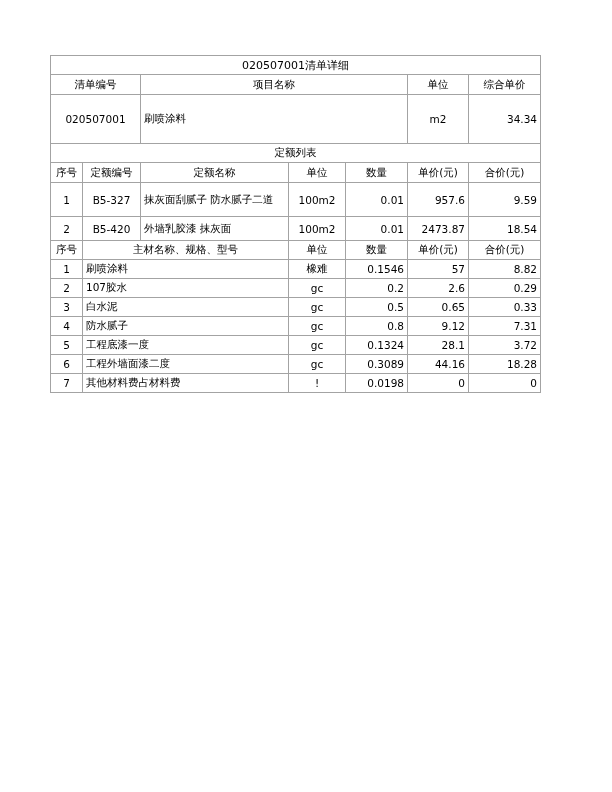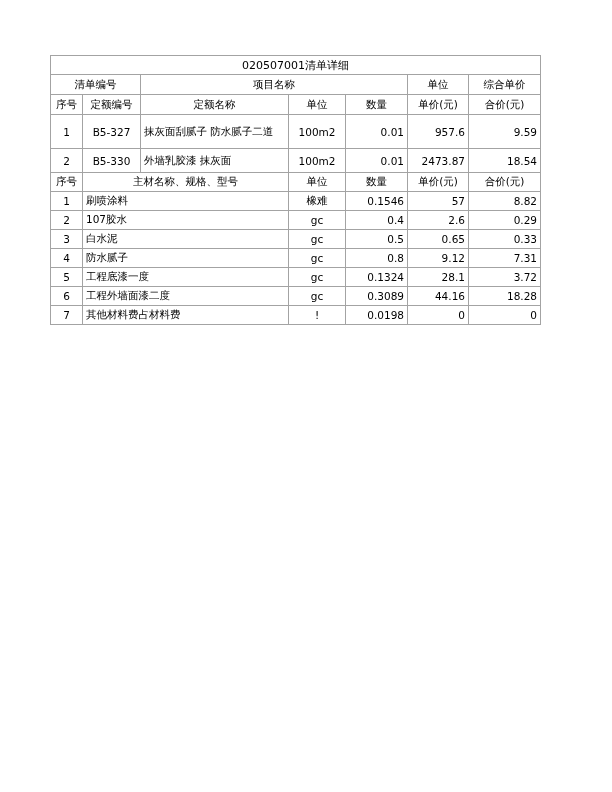--- a/index.html
+++ b/index.html
@@ -65,21 +65,30 @@
         <tr class="r-title">
       <td colspan="7" class="title-cell">020507001清单详细</td>
     </tr>
 
     <tr class="r-head1">
       <td colspan="2" class="c">清单编号</td>
       <td colspan="3" class="c">项目名称</td>
       <td class="c">单位</td>
       <td class="c">综合单价</td>
     </tr>
+    <tr class="r-item">
+      <td colspan="2" class="c">020507001</td>
+      <td colspan="3" class="l">刷喷涂料</td>
+      <td class="c">m2</td>
+      <td class="rt">34.34</td>
+    </tr>
 
+    <tr class="r-banner">
+      <td colspan="7" class="banner-cell">定额列表</td>
+    </tr>
 
     <tr class="r-head2">
       <td class="c">序号</td>
       <td class="c">定额编号</td>
       <td class="c">定额名称</td>
       <td class="c">单位</td>
       <td class="c">数量</td>
       <td class="c">单价(元)</td>
       <td class="c">合价(元)</td>
     </tr>
@@ -88,21 +97,21 @@
       <td class="c">1</td>
       <td class="c">B5-327</td>
       <td class="l">抹灰面刮腻子 防水腻子二道</td>
       <td class="c">100m2</td>
       <td class="rt">0.01</td>
       <td class="rt">957.6</td>
       <td class="rt">9.59</td>
     </tr>
     <tr class="r-qrow2">
       <td class="c">2</td>
-      <td class="c">B5-330</td>
+      <td class="c">B5-420</td>
       <td class="l">外墙乳胶漆 抹灰面</td>
       <td class="c">100m2</td>
       <td class="rt">0.01</td>
       <td class="rt">2473.87</td>
       <td class="rt">18.54</td>
     </tr>
 
 
     <tr class="r-head3">
       <td class="c">序号</td>
@@ -118,21 +127,21 @@
       <td colspan="2" class="l">刷喷涂料</td>
       <td class="c">橡难</td>
       <td class="rt">0.1546</td>
       <td class="rt">57</td>
       <td class="rt">8.82</td>
     </tr>
     <tr class="r-mrow">
       <td class="c">2</td>
       <td colspan="2" class="l">107胶水</td>
       <td class="c">gc</td>
-      <td class="rt">0.4</td>
+      <td class="rt">0.2</td>
       <td class="rt">2.6</td>
       <td class="rt">0.29</td>
     </tr>
     <tr class="r-mrow">
       <td class="c">3</td>
       <td colspan="2" class="l">白水泥</td>
       <td class="c">gc</td>
       <td class="rt">0.5</td>
       <td class="rt">0.65</td>
       <td class="rt">0.33</td>

